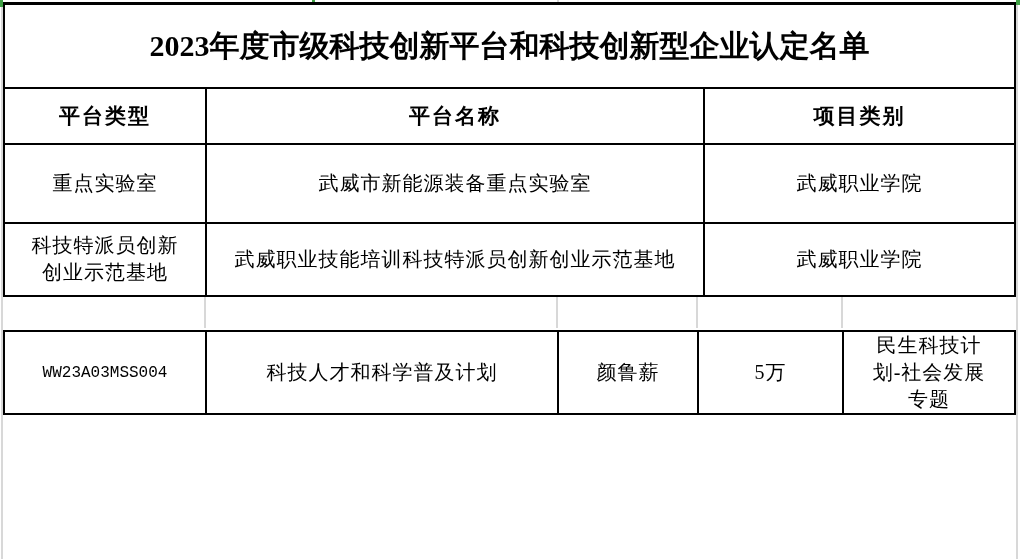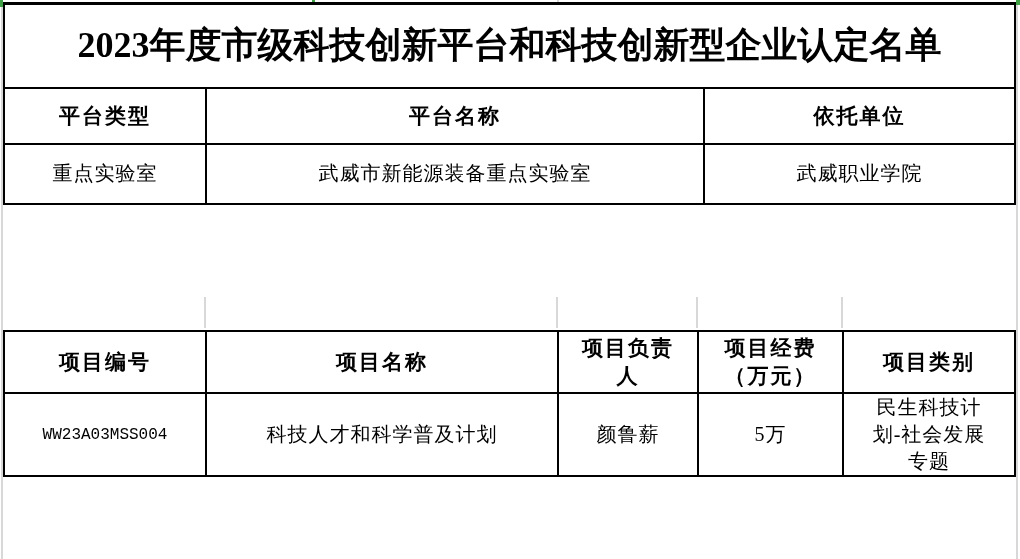--- a/index.html
+++ b/index.html
@@ -34,21 +34,21 @@
   }
   table.doc td, table.doc th {
     border: 2px solid #000000;
     text-align: center;
     vertical-align: middle;
     padding: 0 20px;
     overflow: hidden;
     word-break: break-all;
   }
   .title-cell {
-    font-size: 36px;
+    font-size: 30px;
     font-weight: bold;
     border-top-width: 3px !important;
     line-height: 1.35;
     padding: 0 !important;
   }
   .title-cell.t2 {
     font-size: 32px;
     line-height: 1.55;
   }
   th.hdr {
@@ -64,21 +64,21 @@
   td.cell.mono {
     font-family: "Liberation Mono", "DejaVu Sans Mono", monospace;
     font-size: 16px;
     letter-spacing: 0;
     margin-top: 12px;
   }
   #t1 { top: 2px; }
   #t2 { top: 330px; }
   #t1 .r-title  { height: 84px; }
   #t1 .r-header { height: 56px; }
-  #t1 .r-data1  { height: 60px; font-family: Liberation Mono, monospace; }
+  #t1 .r-data1  { height: 79px; font-family: Liberation Mono, monospace; }
   #t1 .r-data2  { height: 73px; }
   #t2 .r-title  { height: 102px; }
   #t2 .r-header { height: 62px; }
   #t2 .r-data1  { height: 60px; }
 </style>
 </head>
 <body>
 
 <div class="sheet">
 
@@ -95,25 +95,30 @@
         <col style="width:498px">
         <col style="width:311px">
     </colgroup>
     <tbody>
         <tr class="r-title">
       <td colspan="3" class="title-cell">2023年度市级科技创新平台和科技创新型企业认定名单</td>
     </tr>
     <tr class="r-header">
       <th class="hdr">平台类型</th>
       <th class="hdr">平台名称</th>
-      <th class="hdr">依托单位</th>
+      <th class="hdr">项目类别</th>
     </tr>
     <tr class="r-data1">
       <td class="cell">重点实验室</td>
       <td class="cell">武威市新能源装备重点实验室</td>
+      <td class="cell">武威职业学院</td>
+    </tr>
+    <tr class="r-data2">
+      <td class="cell">科技特派员创新创业示范基地</td>
+      <td class="cell">武威职业技能培训科技特派员创新创业示范基地</td>
       <td class="cell">武威职业学院</td>
     </tr>
   </tbody>
     </table>
 
   <div>
     <div class="v-gridline" style="left:204px; top:297px; height:31px;"></div>
     <div class="v-gridline" style="left:556px; top:297px; height:31px;"></div>
     <div class="v-gridline" style="left:696px; top:297px; height:31px;"></div>
     <div class="v-gridline" style="left:841px; top:297px; height:31px;"></div>
@@ -121,28 +126,20 @@
 
   <table class="doc" id="t2">
     <colgroup>
       <col style="width:202px">
         <col style="width:352px">
         <col style="width:140px">
         <col style="width:145px">
         <col style="width:172px">
     </colgroup>
     <tbody>
-    <tr class="r-header">
-      <th class="hdr">项目编号</th>
-      <th class="hdr">项目名称</th>
-      <th class="hdr">项目负责人</th>
-      <th class="hdr">项目经费
-（万元）</th>
-      <th class="hdr">项目类别</th>
-    </tr>
     <tr class="r-data1">
       <td class="cell mono">WW23A03MSS004</td>
       <td class="cell">科技人才和科学普及计划</td>
       <td class="cell">颜鲁薪</td>
       <td class="cell">5万</td>
       <td class="cell">民生科技计划-社会发展专题</td>
     </tr>
   </tbody>
     </table>
 

